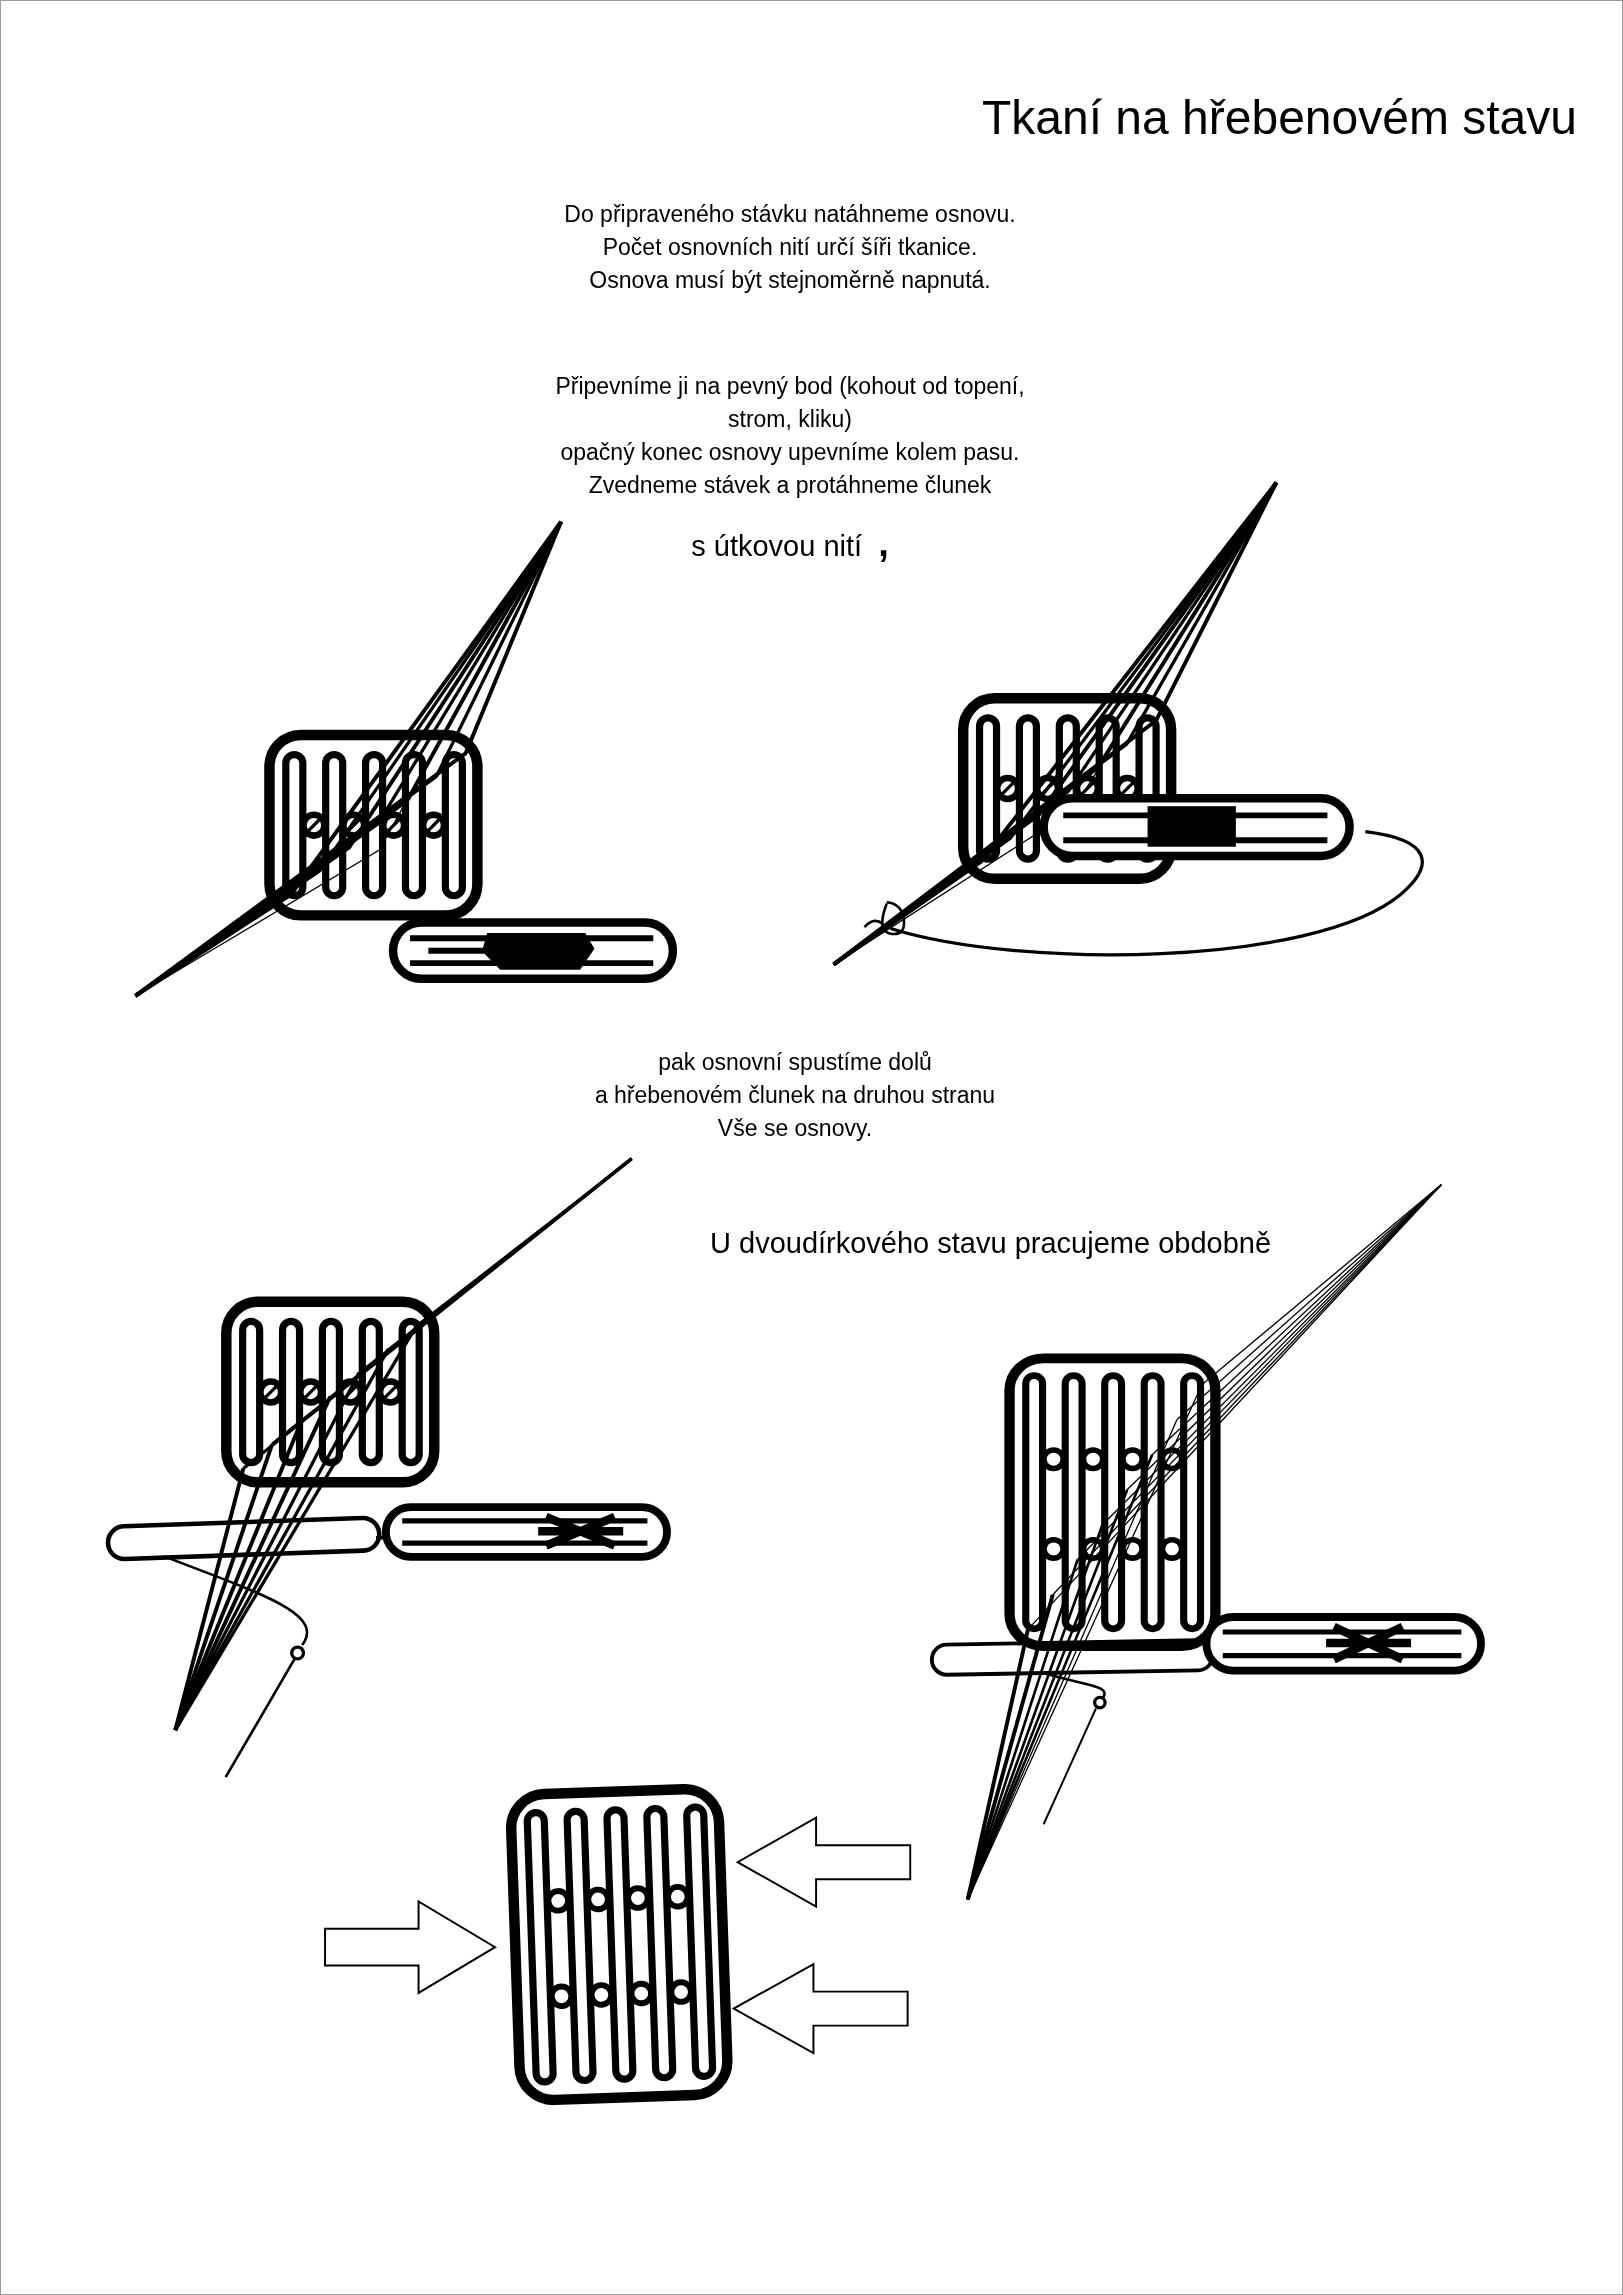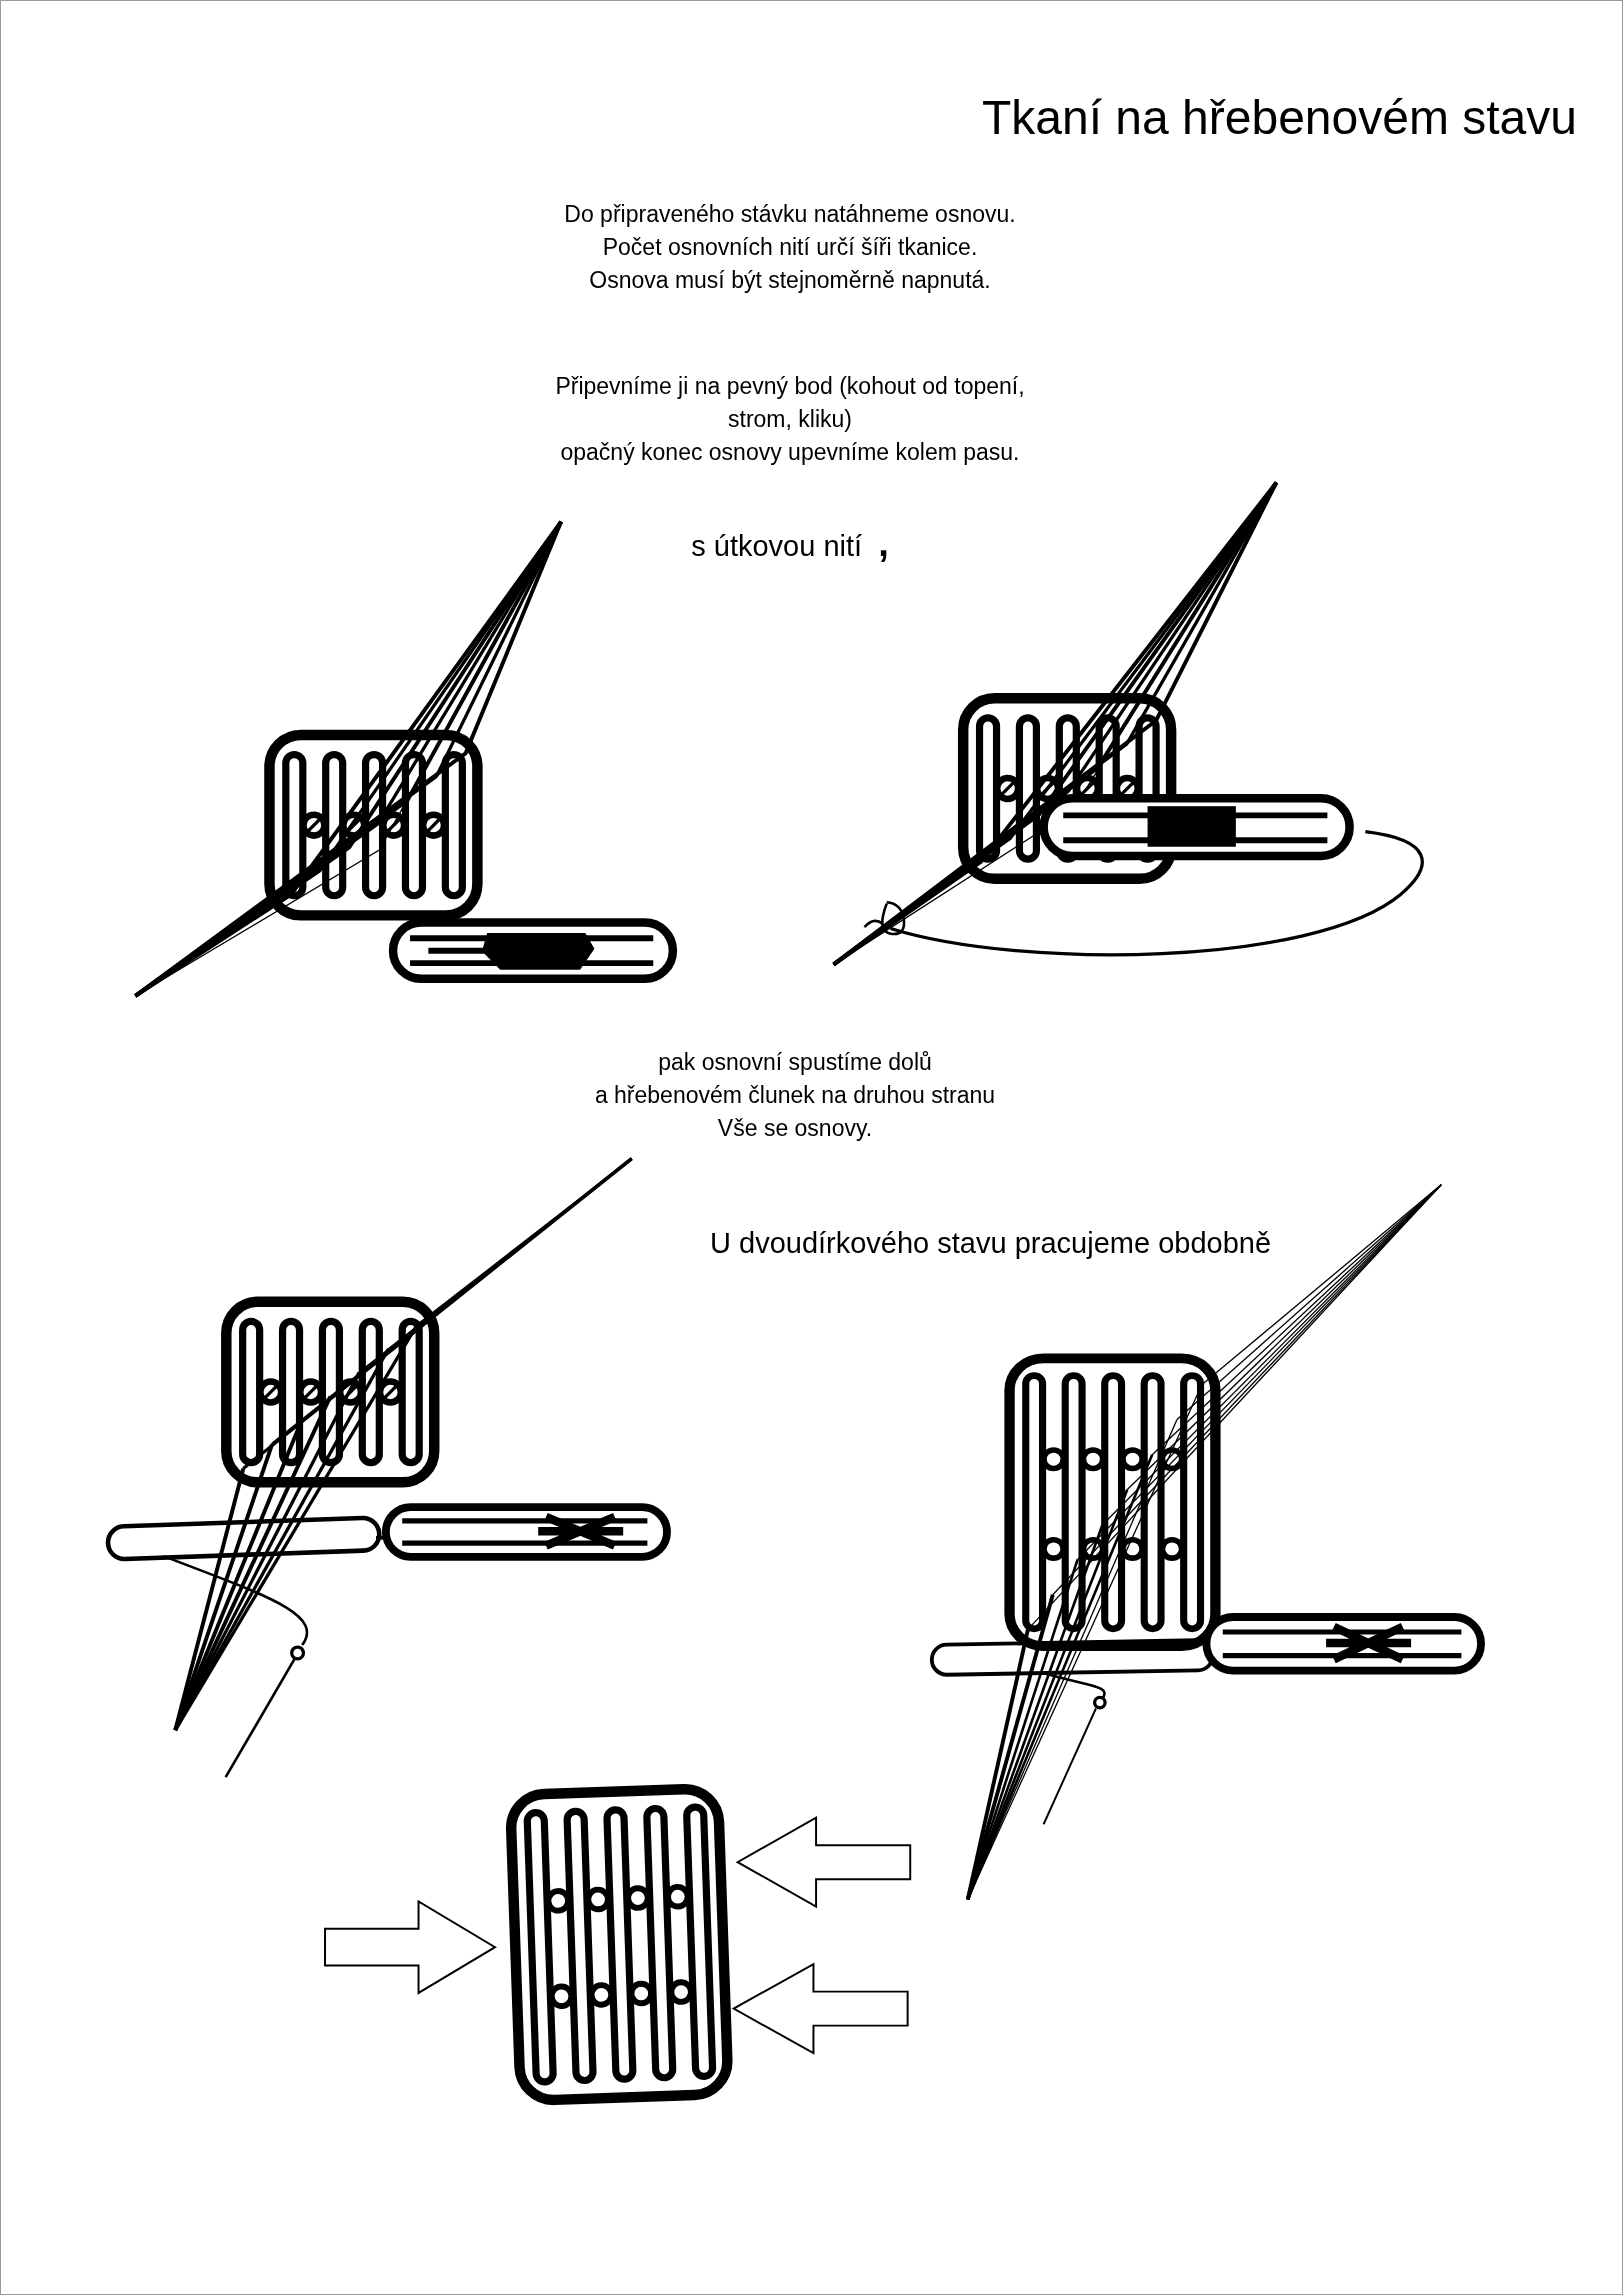--- a/index.html
+++ b/index.html
@@ -29,20 +29,21 @@
 <div class="tblock" style="left:366px;top:198px;width:848px;">
   <div>Do připraveného stávku natáhneme osnovu.</div>
   <div>Počet osnovních nití určí šíři tkanice.</div>
   <div>Osnova musí být stejnoměrně napnutá.</div>
 </div>
 
 <div class="tblock" style="left:366px;top:370px;width:848px;">
   <div>Připevníme ji na pevný bod (kohout od topení,</div>
   <div>strom, kliku)</div>
   <div>opačný konec osnovy upevníme kolem pasu.</div>
+  <div>Zvedneme stávek a protáhneme člunek</div>
 </div>
 
 <div class="weftline"><span>s útkovou nití</span>&nbsp;&nbsp;<span class="comma">,</span></div>
 
 <div class="tblock" style="left:366px;top:1046px;width:858px;">
   <div>pak osnovní spustíme dolů</div>
   <div>a hřebenovém člunek na druhou stranu</div>
   <div>Vše se osnovy.</div>
 </div>
 

